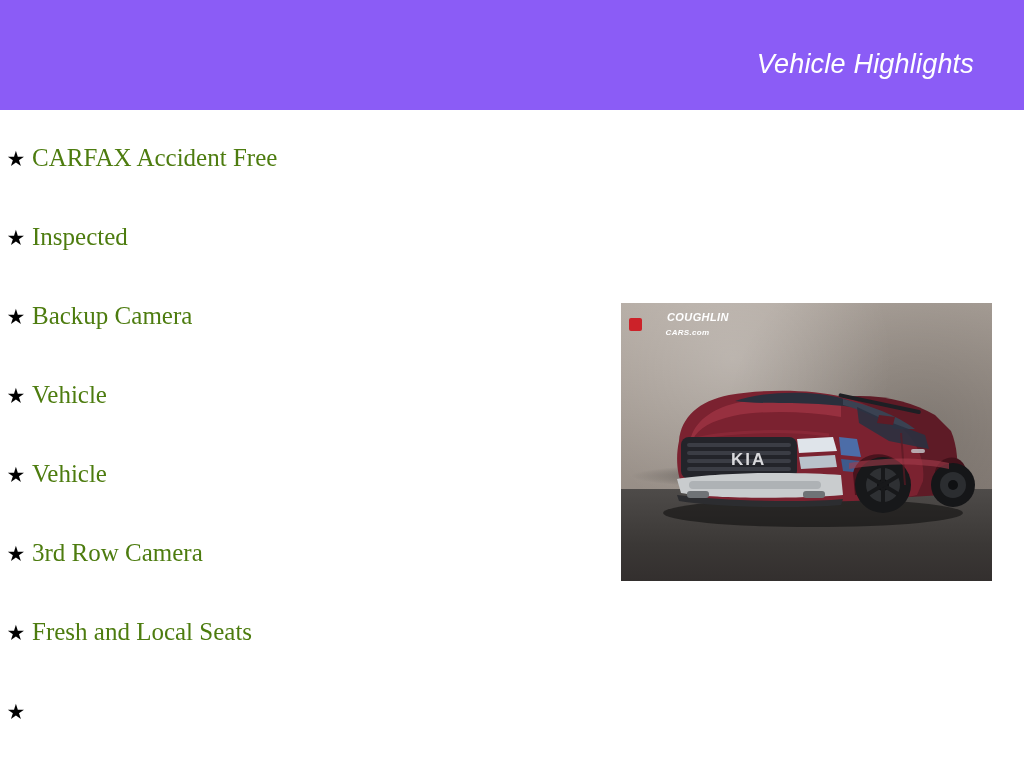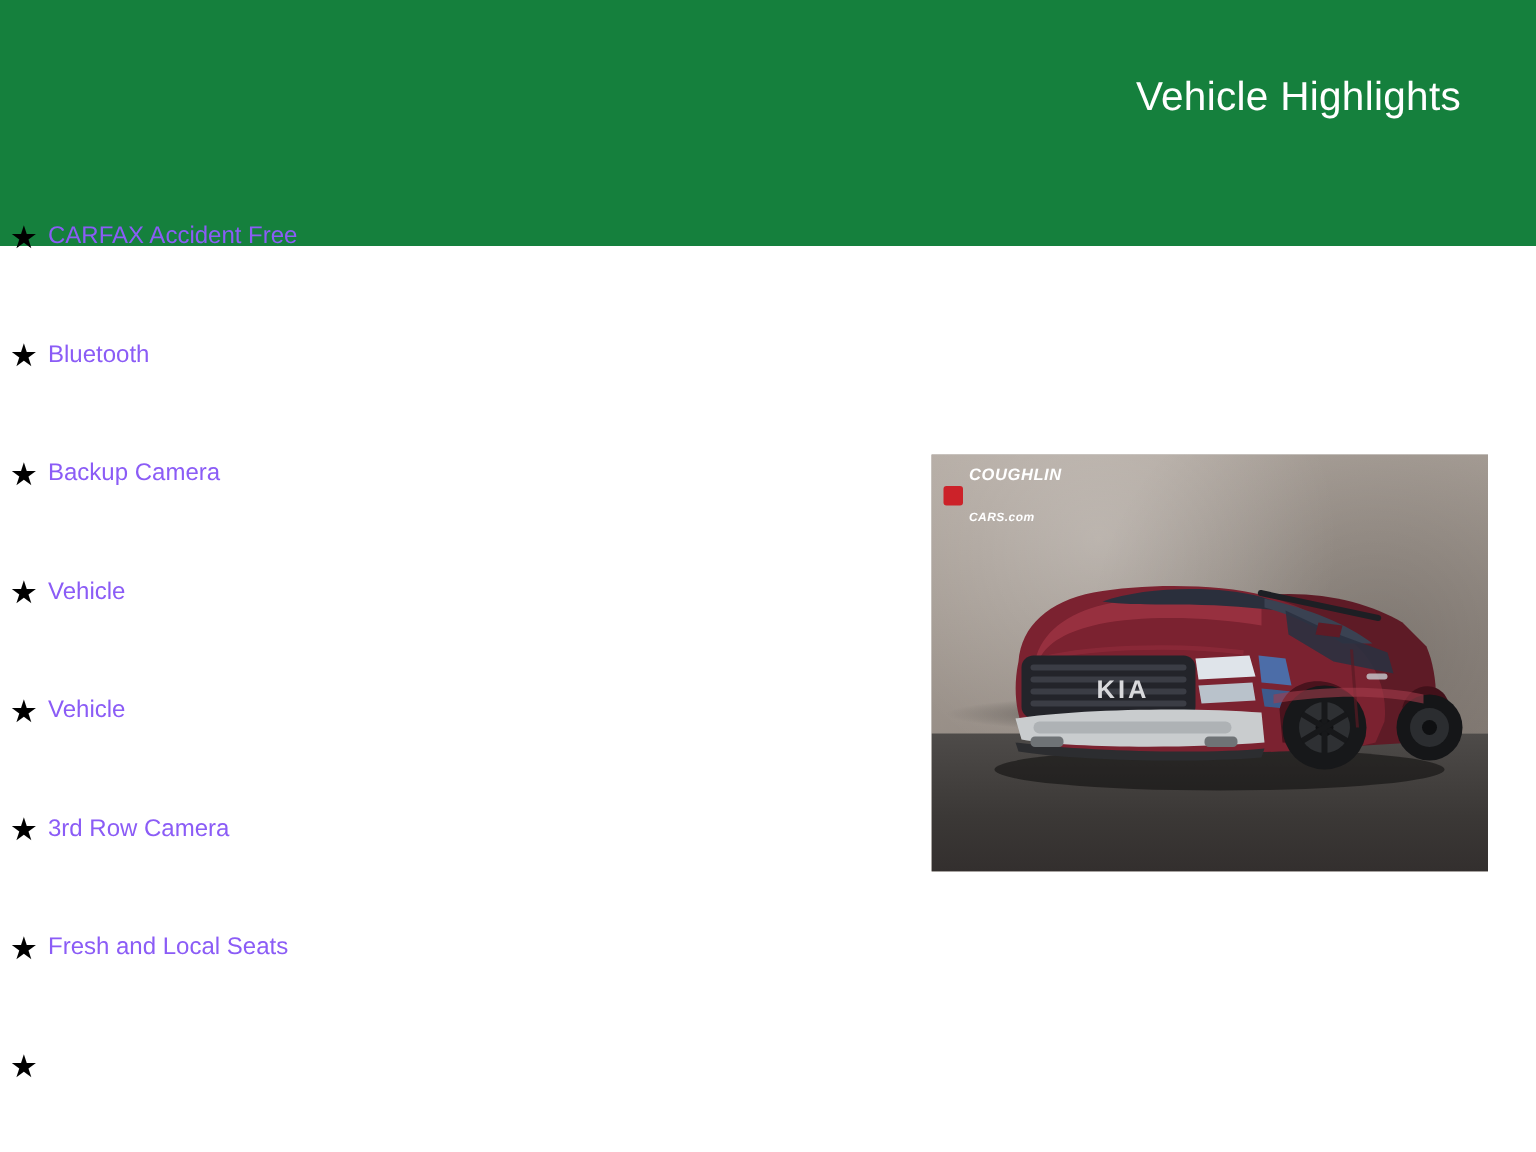--- a/index.html
+++ b/index.html
@@ -18,23 +18,24 @@
     width: 1024px;
     height: 768px;
     background: #ffffff;
   }
   
   .header {
     position: absolute;
     left: 0;
     top: 0;
     width: 1024px;
-    height: 164px;
-    background: #15803d;
+    height: 110px;
+    background: #8b5cf6;
     box-sizing: border-box;
+    font-style: italic;
   }
   .header-title {
     position: absolute;
     right: 50px;
     top: 48px;
     color: #ffffff;
     font-size: 27px;
     line-height: 33px;
     font-weight: 400;
     letter-spacing: 0.2px;
@@ -59,26 +60,27 @@
   .star-icon {
     width: 32px;
     min-width: 32px;
     text-align: center;
     color: #000000;
     font-size: 21px;
     line-height: 32px;
     padding-top: 3px;
   }
   .highlight-label {
-    color: #8b5cf6;
-    font-size: 16px;
+    color: #4d7c0f;
+    font-size: 25px;
     line-height: 32px;
     font-weight: 400;
     padding-top: 2px;
     white-space: nowrap;
+    font-family: Liberation Serif, serif;
   }
   
   .vehicle-photo {
     position: absolute;
     left: 621px;
     top: 303px;
     width: 371px;
     height: 278px;
     overflow: hidden;
     background: #9b938c;
@@ -121,28 +123,30 @@
     display: flex;
     flex-direction: column;
     line-height: 1;
   }
   .watermark-line1 {
     color: #ffffff;
     font-size: 11px;
     font-weight: 700;
     font-style: italic;
     letter-spacing: 0.4px;
+    margin-left: 21px;
   }
   .watermark-line2 {
     color: #ffffff;
     font-size: 8px;
     font-weight: 700;
     font-style: italic;
     letter-spacing: 0.3px;
-    margin-top: 18px;
+    margin-top: 6px;
+    text-align: center;
   }
   
   .car {
     position: absolute;
     left: 22px;
     top: 42px;
     width: 340px;
     height: 200px;
   }
   .car-shadow {
@@ -163,21 +167,21 @@
     <div class="header-title">Vehicle Highlights</div>
   </div>
 
   <ul class="highlights">
     <li class="highlight-item">
       <span class="star-icon">★</span>
       <span class="highlight-label">CARFAX Accident Free</span>
     </li>
     <li class="highlight-item">
       <span class="star-icon">★</span>
-      <span class="highlight-label">Bluetooth</span>
+      <span class="highlight-label">Inspected</span>
     </li>
     <li class="highlight-item">
       <span class="star-icon">★</span>
       <span class="highlight-label">Backup Camera</span>
     </li>
     <li class="highlight-item">
       <span class="star-icon">★</span>
       <span class="highlight-label">Vehicle</span>
     </li>
     <li class="highlight-item">

